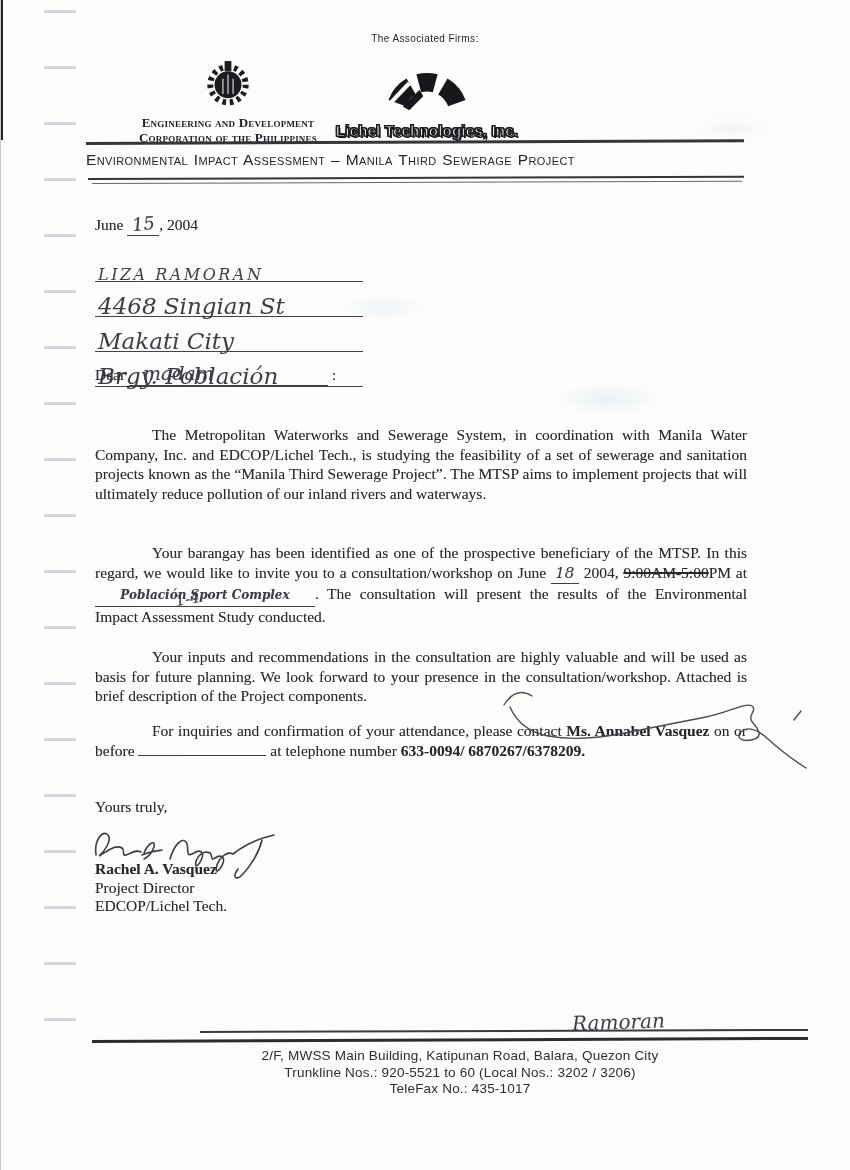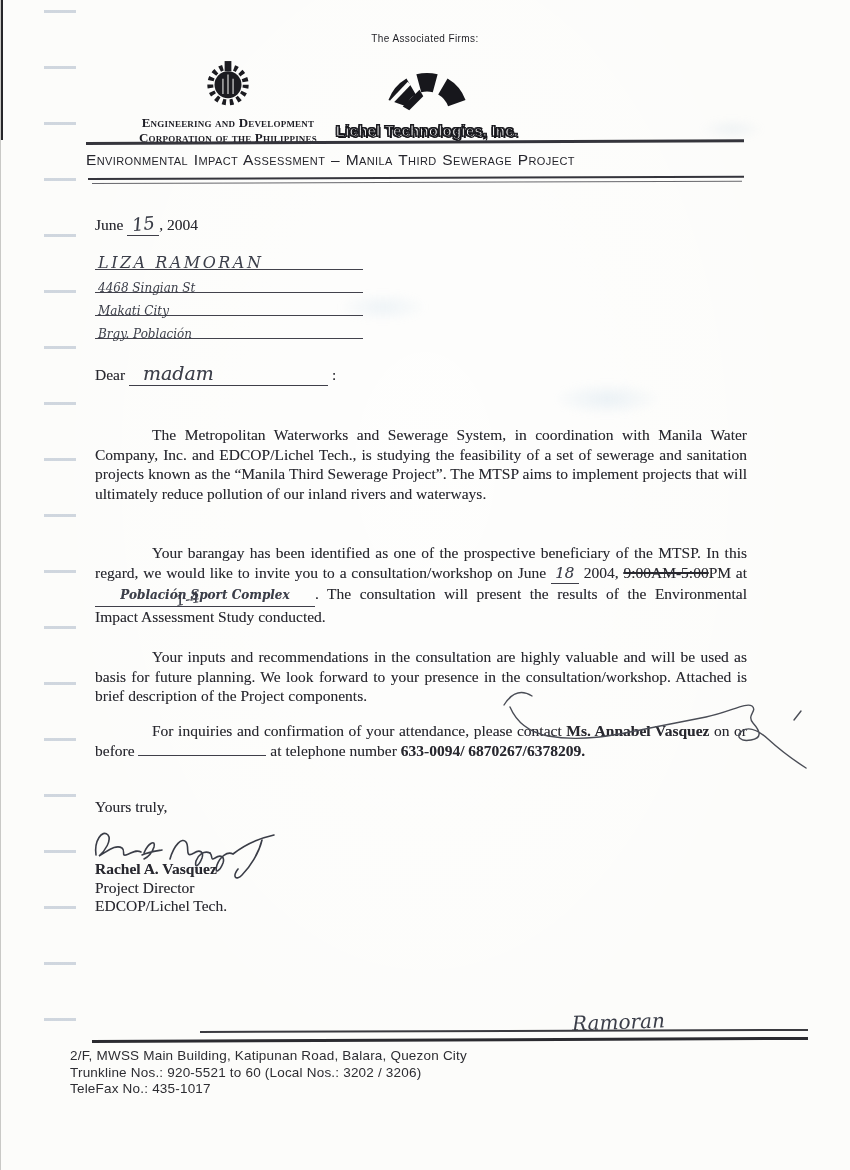--- a/index.html
+++ b/index.html
@@ -65,32 +65,32 @@
   .day-fill { width:32px; text-align:center; } .day-fill .hw { font-size:18px; display:inline-block; transform:rotate(-6deg); }
   .day18 { width:28px; text-align:center; } .day18 .hw { font-size:15px; }
   .venue { width:220px; text-align:center; } .venue .hw { font-size:12px;font-weight:bold; }
   .dear-fill { width:185px; text-align:left; padding-left:14px; } .dear-fill .hw { font-size:19px; }
   .blank-fill { width:128px; }
   .struck { text-decoration:line-through; text-decoration-thickness:1.5px; }
   .time-corr { position:absolute; left:24px; top:52px; font-size:15px; transform:rotate(-10deg); }
   .bold { font-weight:700; }
 
   .addr { position:absolute; left:95px; top:247px; width:268px; }
-  .addr-row { position:relative; height:22px; border-bottom:1.6px solid #42424c; }
-  .addr-row .hw { position:absolute; bottom:-3px; left:3px; font-size:12px; }
+  .addr-row { position:relative; height:22px; border-bottom:1.6px solid #42424c;margin-top:12px; }
+  .addr-row .hw { position:absolute; bottom:-3px; left:3px; font-size:23px; }
   .addr-row .hw-caps { font-size:16px; letter-spacing:2.5px; }
 
   .sig-svg { position:absolute; left:86px; top:815px; }
   .scribble-svg { position:absolute; left:492px; top:680px; }
 
   
   .footer-sig { position:absolute; left:572px; top:1010px; font-size:20px; transform:rotate(-2deg); }
   .footer-thin  { left:200px; top:1031px; width:608px; height:1.5px; background:#3a3a3f; transform:rotate(-0.2deg); }
   .footer-thick { left:92px;  top:1040px; width:716px; height:3px;  background:#2b2b30; transform:rotate(-0.25deg); }
-  .footer-text { position:absolute; left:70px; top:1048px; width:780px; 
+  .footer-text { position:absolute; left:70px; top:1048px; width:780px; text-align:center;
     font-family:"Liberation Sans", sans-serif; font-size:13.5px; font-weight:500;
     line-height:16.5px; letter-spacing:.2px; color:#2d2d32; }
 </style>
 </head>
 <body>
 
 <div class="page">
 
   <div class="edge-left-dark"></div>
   <div class="edge-left-thin"></div>

